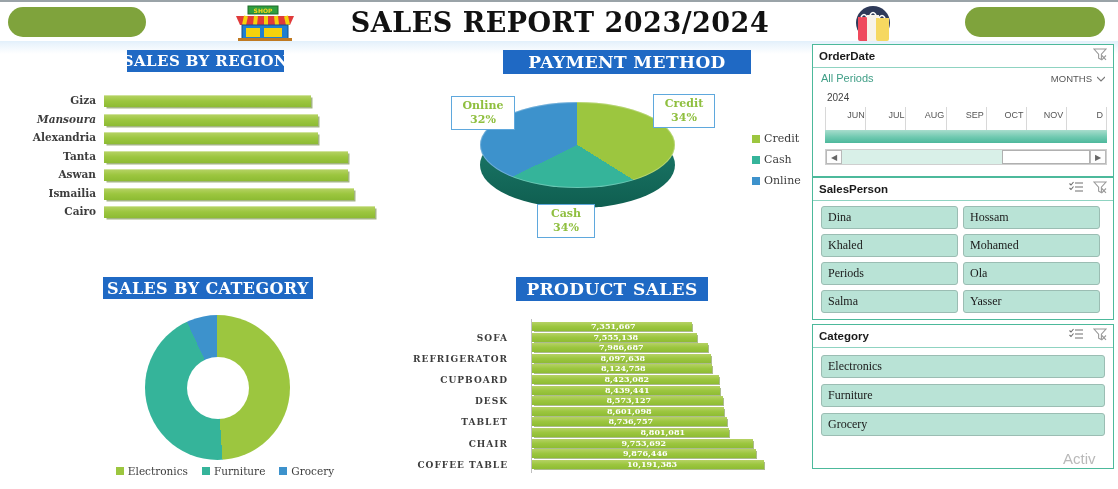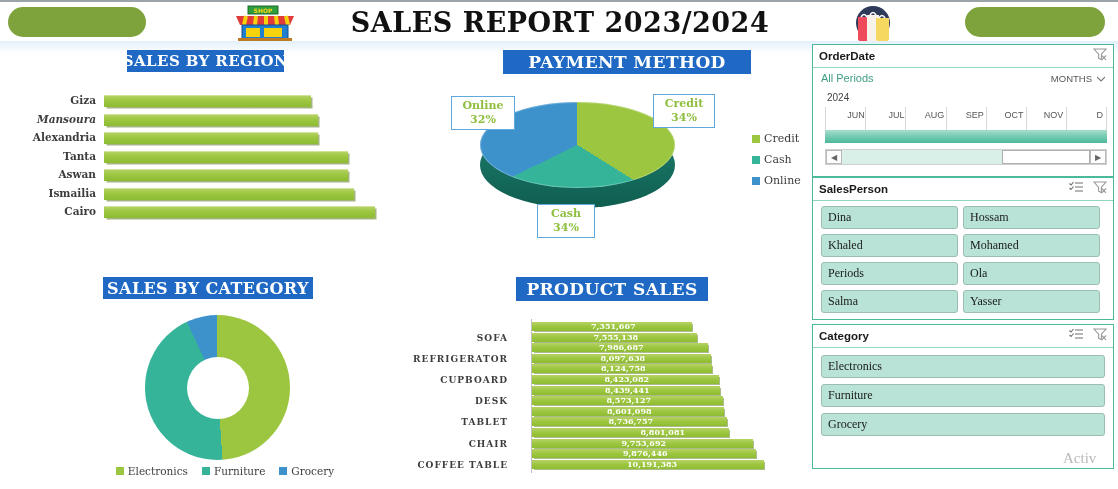--- a/index.html
+++ b/index.html
@@ -162,21 +162,21 @@
 
   #sp-slicer{left:812px;top:177px;width:300px;height:141px;}
   #cat-slicer{left:812px;top:324px;width:300px;height:143px;}
 
   .tiles-grid{position:absolute;left:8px;top:28px;right:8px;display:flex;flex-wrap:wrap;gap:5px;}
   .tiles-grid .tile{width:137px;}
   .tiles-col{position:absolute;left:8px;top:30px;right:8px;display:flex;flex-direction:column;gap:6px;}
   .tiles-col .tile{width:100%;}
 
   .activate{position:absolute;left:1063px;top:450px;
-    font-family:Liberation Serif, serif;font-size:15px;color:#b9b9b9;}
+    font-family:Liberation Sans, sans-serif;font-size:15px;color:#b9b9b9;}
 </style>
 </head>
 <body>
 
 <div id="page">
   <div class="bluewash"></div>
 
   <div id="header">
     <div class="hdr-band"></div>
     <div class="hdr-band right"></div>

